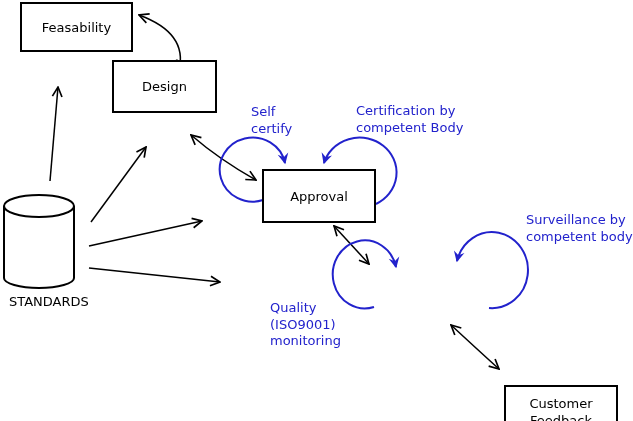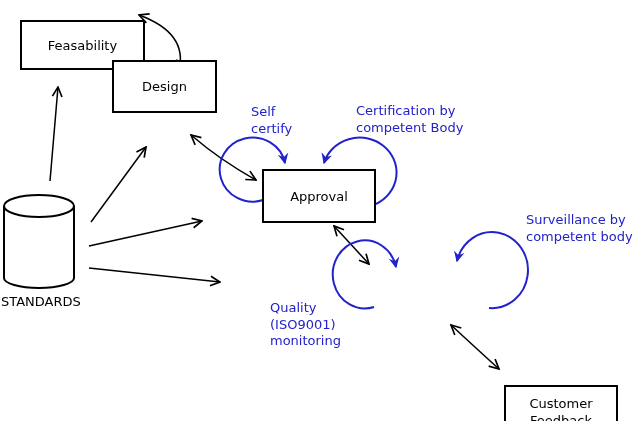--- a/index.html
+++ b/index.html
@@ -11,21 +11,21 @@
   .node{
     position:absolute;box-sizing:border-box;border:2px solid #000;background:#fff;
     display:flex;align-items:center;justify-content:center;text-align:center;
     font-size:13px;color:#000;white-space:pre-line;line-height:17px;
   }
   .note{
     position:absolute;font-size:13px;line-height:16.5px;color:var(--accent,#2222cc);
     white-space:pre-line;
   }
   .caption{
-    position:absolute;font-size:13px;color:#000;white-space:pre;
+    position:absolute;font-size:13px;color:#000;white-space:pre;margin-left:8px;
   }
 </style>
 </head>
 <body>
 
 <div class="stage">
 
   <svg width="633" height="421" viewBox="0 0 633 421">
     <defs>
       <marker id="bk" viewBox="0 0 10 10" refX="9" refY="5" markerWidth="12" markerHeight="12" orient="auto-start-reverse" markerUnits="userSpaceOnUse">
@@ -50,21 +50,21 @@
     <path d="M 191 135 Q 220 160 256 180" stroke="#000" stroke-width="1.5" fill="none" marker-start="url(#bk)" marker-end="url(#bk)"></path>
     <path d="M 334 226 L 369 264" stroke="#000" stroke-width="1.5" fill="none" marker-start="url(#bk)" marker-end="url(#bk)"></path>
     <path d="M 451 325 Q 478 350 499 369" stroke="#000" stroke-width="1.5" fill="none" marker-start="url(#bk)" marker-end="url(#bk)"></path>
 
     <path d="M 263 200 A 33 32 0 1 1 285 163" stroke="#2222cc" stroke-width="2" fill="none" marker-end="url(#bl)"></path>
     <path d="M 376 204 A 37 35 0 1 0 324 163" stroke="#2222cc" stroke-width="2" fill="none" marker-end="url(#bl)"></path>
     <path d="M 489 308 A 36 38 0 1 0 457 261" stroke="#2222cc" stroke-width="2" fill="none" marker-end="url(#bl)"></path>
     <path d="M 374 307 A 32 34 0 1 1 396 267" stroke="#2222cc" stroke-width="2" fill="none" marker-end="url(#bl)"></path>
   </svg>
 
-  <div class="node" style="left:20px;top:20px;width:125px;height:50px">Feasability</div>
+  <div class="node" style="left:20px;top:2px;width:113px;height:50px">Feasability</div>
   <div class="node" style="left:112px;top:60px;width:105px;height:53px">Design</div>
   <div class="node" style="left:262px;top:169px;width:114px;height:54px">Approval</div>
   <div class="node" style="left:504px;top:385px;width:114px;height:53px">Customer
 Feedback</div>
 
   <div class="note" style="left:251px;top:104px">Self
 certify</div>
   <div class="note" style="left:356px;top:103px">Certification by
 competent Body</div>
   <div class="note" style="left:526px;top:212px">Surveillance by

